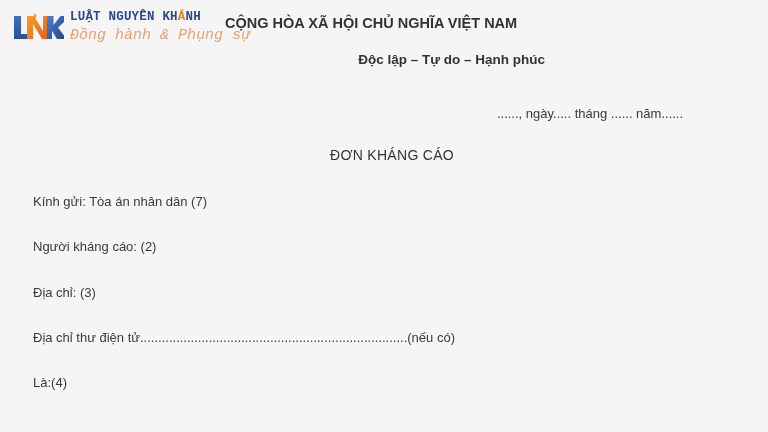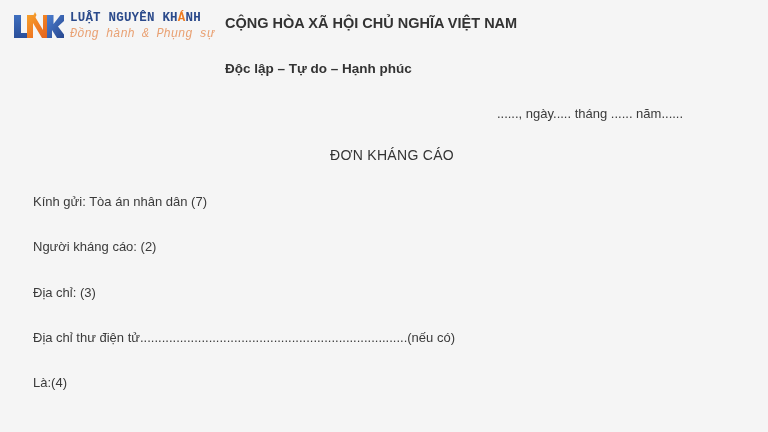--- a/index.html
+++ b/index.html
@@ -59,21 +59,21 @@
     font-size: 12.5px;
     font-weight: bold;
     letter-spacing: 0.2px;
     color: #2b4a8b;
     white-space: nowrap;
   }
   .brand-name .accent { color: #ee7d23; }
 
   .brand-tagline {
     margin-top: 4px;
-    font-size: 12px;
+    font-size: 15px;
     font-style: italic;
     color: #e9a173;
     white-space: nowrap;
     text-align: right;
   }
 
   
   .national-title {
     position: absolute;
     left: 225px;
@@ -82,23 +82,23 @@
     text-align: left;
     font-size: 14.5px;
     font-weight: bold;
     color: #333333;
     white-space: nowrap;
   }
 
   .motto {
     position: absolute;
     left: 225px;
-    top: 61px;
+    top: 52px;
     width: 320px;
-    text-align: left;
+    text-align: right;
     font-size: 13.5px;
     font-weight: bold;
     color: #333333;
     white-space: nowrap;
   }
 
   .dateline {
     position: absolute;
     left: 430px;
     top: 106px;

